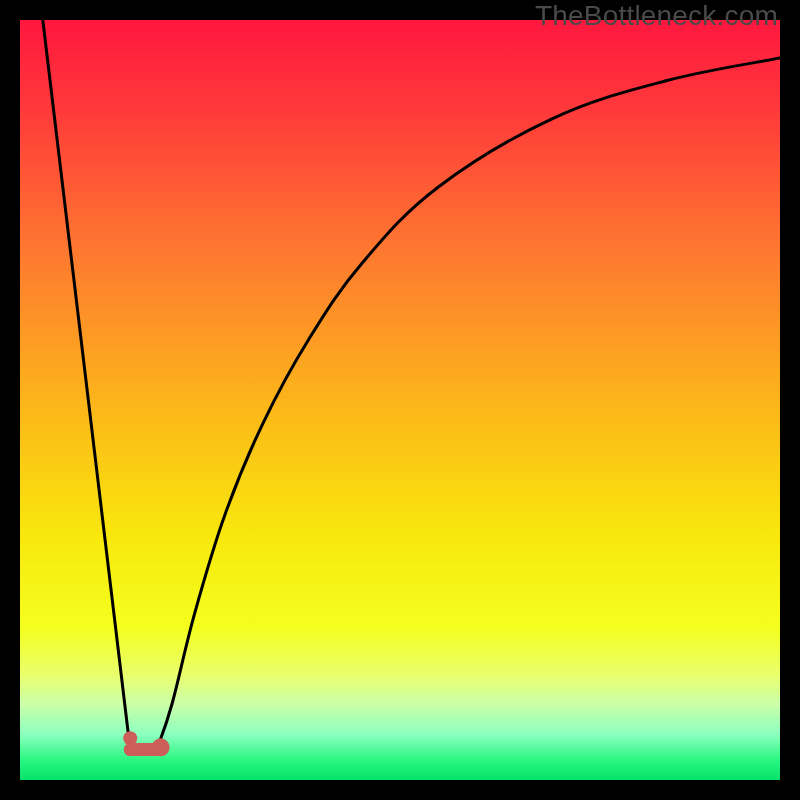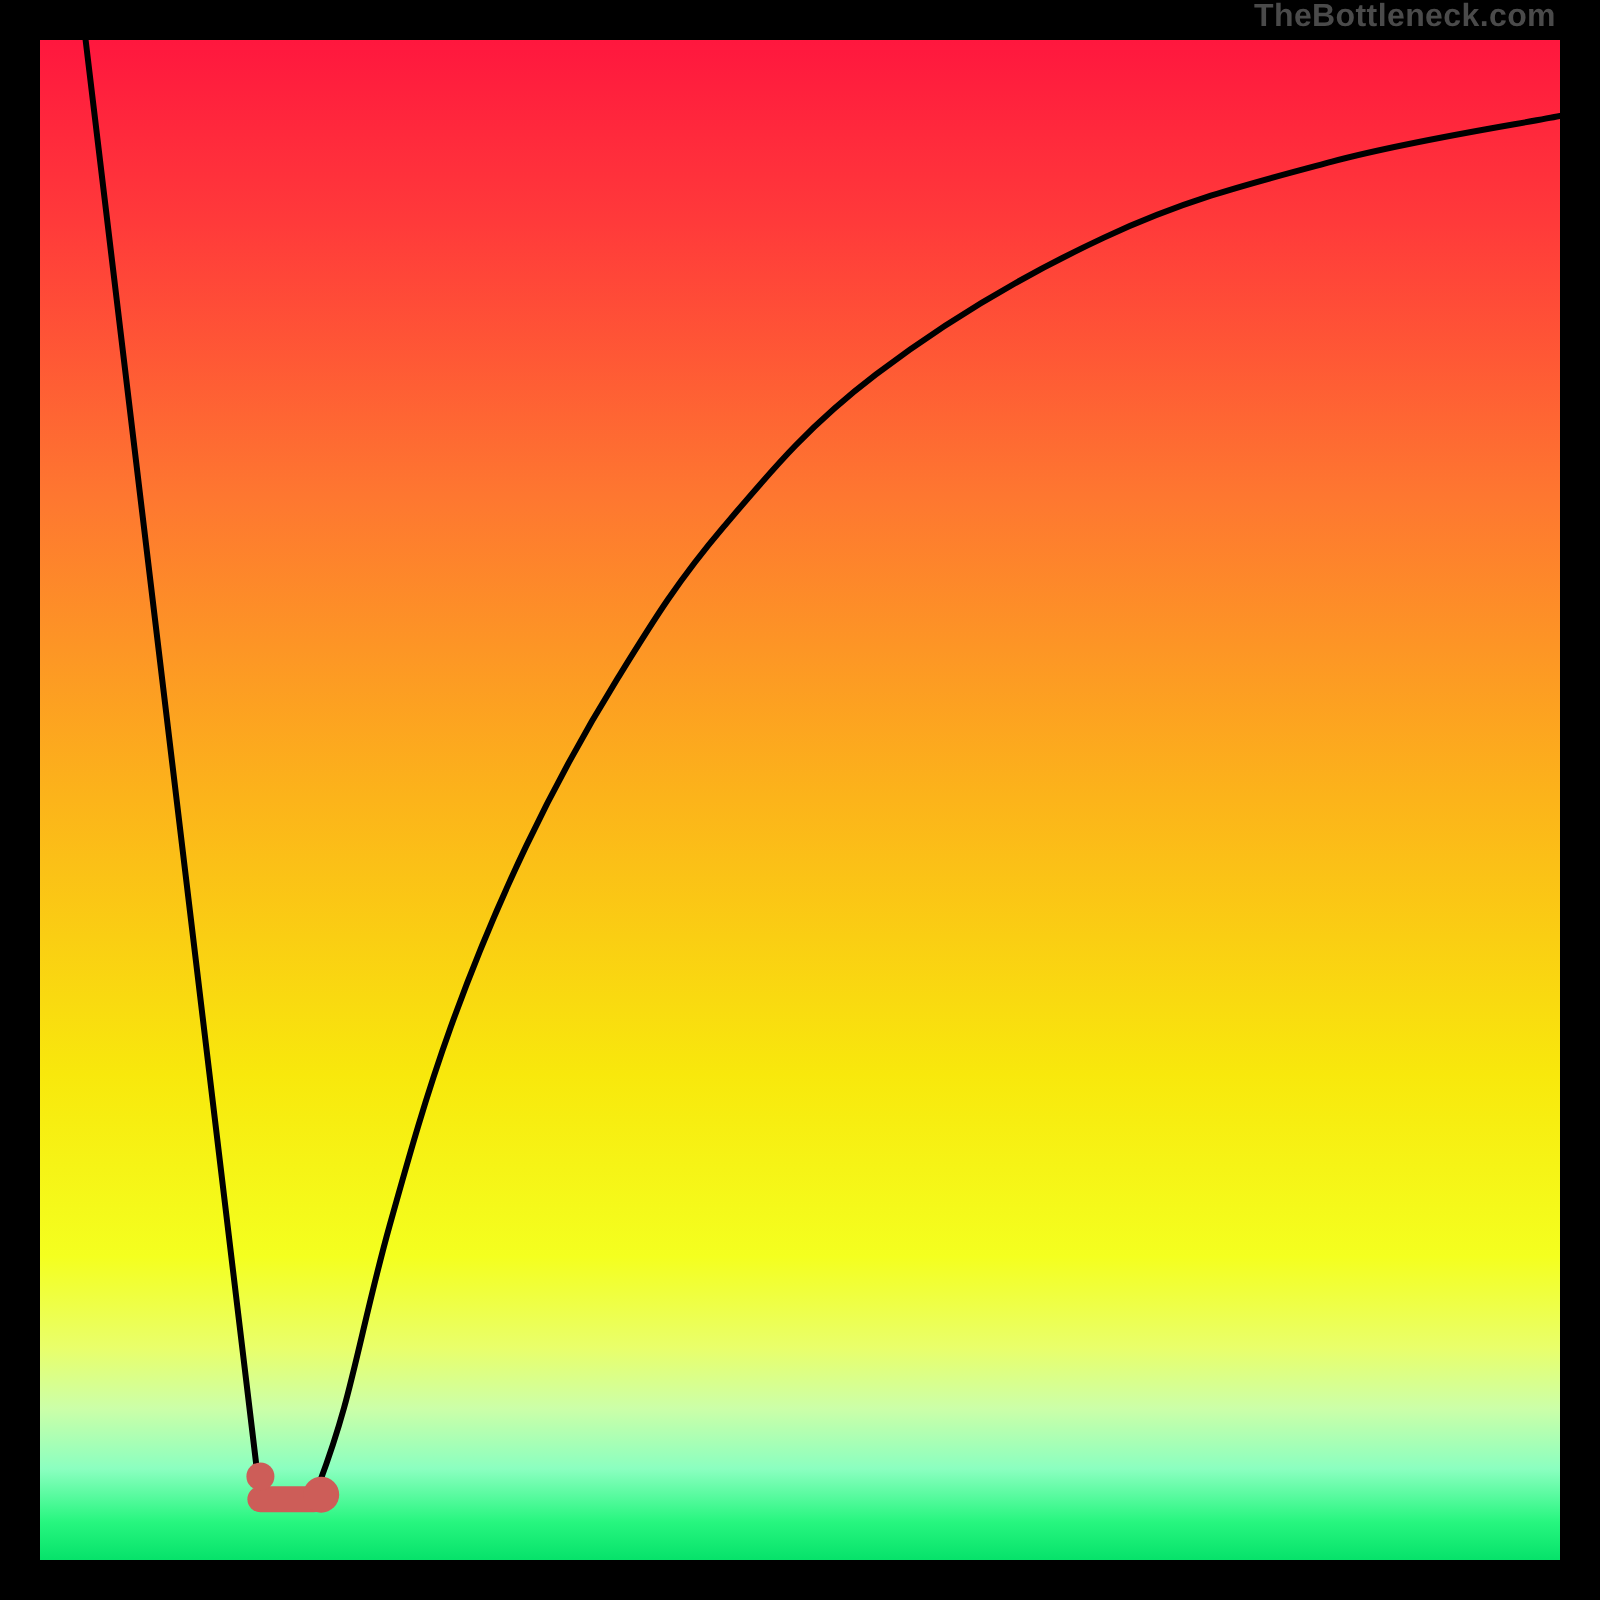--- a/index.html
+++ b/index.html
@@ -29,22 +29,22 @@
   }
   .curve-layer {
     position: absolute;
     inset: 0;
   }
   .watermark {
     position: absolute;
     top: 0px;
     right: 22px;
     font-family: Arial, Helvetica, sans-serif;
-    font-size: 16px;
-    font-weight: bold;
+    font-size: 28px;
+    font-weight: normal;
     color: #4a4a4a;
     letter-spacing: 0.2px;
   }
 </style>
 </head>
 <body>
 
 <div class="frame">
 
   <div class="plot-area">

